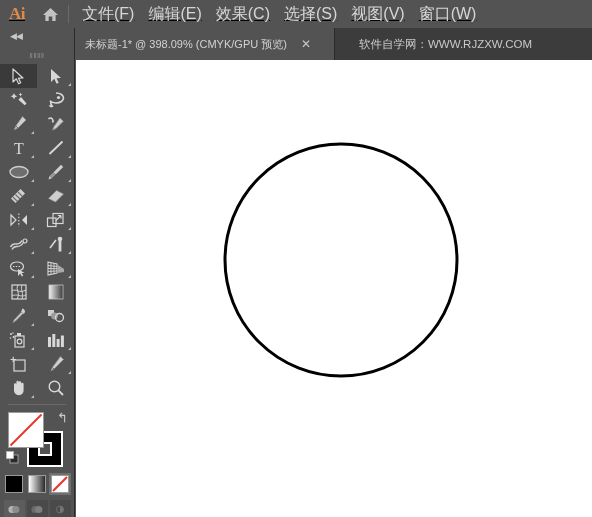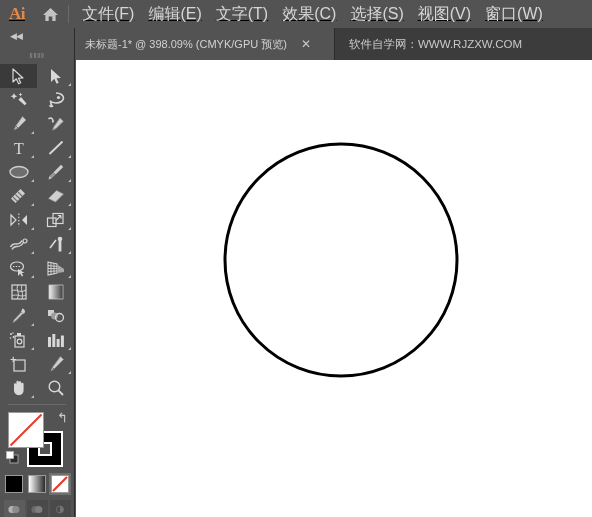--- a/index.html
+++ b/index.html
@@ -111,21 +111,21 @@
     font-size: 12px;
     margin: 0 10px 0 14px;
     line-height: 1;
     cursor: pointer;
   }
   .tab-inactive {
     flex: 1;
     background: #3c3c3c;
     display: flex;
     align-items: center;
-    padding-left: 14px;
+    padding-left: 24px;
   }
   .tab-inactive .tab-title { color: #c9c9c9; font-size: 11.5px; }
 
   
   .toolbar {
     position: absolute;
     left: 0; top: 60px;
     width: 75px;
     height: 457px;
     background: #535353;
@@ -283,21 +283,20 @@
     <div class="ai-logo">Ai</div>
     <div class="home-btn">
       <svg width="17" height="15" viewBox="0 0 17 15" aria-hidden="true">
         <path d="M8.5 1 L16 8 L13.6 8 L13.6 14 L10.3 14 L10.3 9.6 L6.7 9.6 L6.7 14 L3.4 14 L3.4 8 L1 8 Z" fill="#c3c3c3"></path>
       </svg>
     </div>
     <div class="menu-sep"></div>
     <div class="menu-items">
       <div class="menu-item">文件(F)</div>
       <div class="menu-item">编辑(E)</div>
-      <div class="menu-item">文字(T)</div>
       <div class="menu-item">效果(C)</div>
       <div class="menu-item">选择(S)</div>
       <div class="menu-item">视图(V)</div>
       <div class="menu-item">窗口(W)</div>
     </div>
   </div>
 
   <div class="tabbar">
     <div class="panel-collapse">
       <div class="collapse-arrows">◀◀</div>

